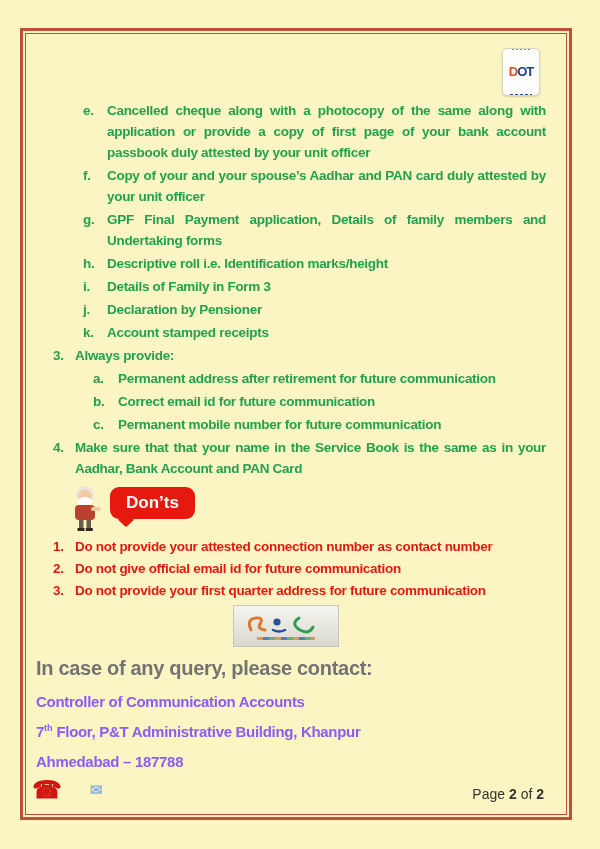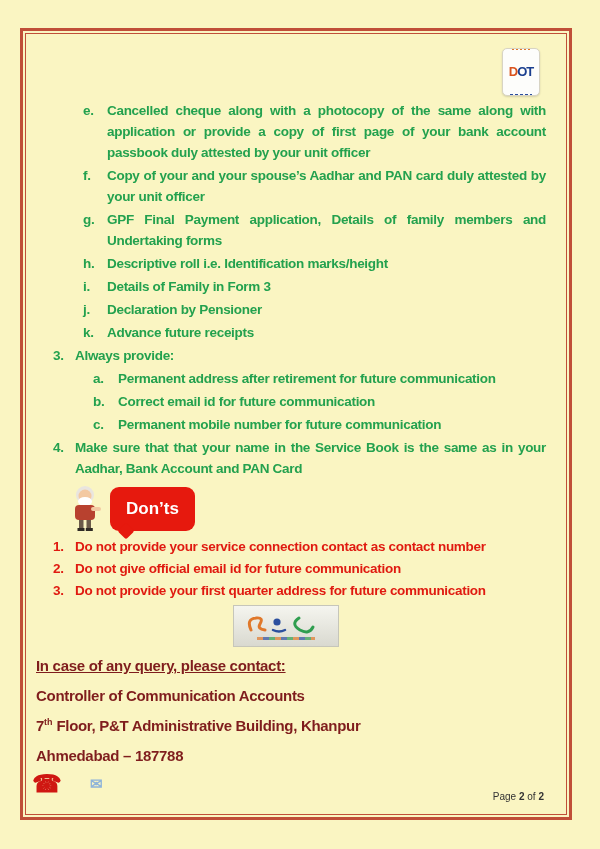--- a/index.html
+++ b/index.html
@@ -46,21 +46,21 @@
   .lvl-sub{margin-left:67px;}
   .lvl-sub .m{flex:0 0 25px;}
   .redtext{color:#e01a10;}
   .green-block{margin-top:6px;}
 
   
   .donts-row{display:flex;align-items:flex-start;margin:6px 0 0 42px;height:48px;}
   .donts-bubble{
     position:relative;margin:2px 0 0 8px;
     background:#e6190e;color:#fff;
-    font-size:17px;line-height:32px;padding:6px 16px;
+    font-size:17px;line-height:32px;padding:0 16px;
     border-radius:9px;letter-spacing:0;
   }
   .donts-tail{
     position:absolute;left:10px;bottom:-6px;width:12px;height:12px;
     background:#e6190e;transform:rotate(45deg);border-radius:2px;
   }
   .red-list{margin-top:4px;}
   .red-list .li{line-height:20px;}
 
   
@@ -68,30 +68,30 @@
   .emblem{
     width:104px;height:40px;border:1px solid #c6c6ba;
     background:linear-gradient(#f5f5ef,#d9d9d0);
     display:flex;flex-direction:column;align-items:center;justify-content:center;gap:2px;
   }
   .emblem-tagline{width:58px;height:3px;
     background:repeating-linear-gradient(90deg,#e0782a 0 6px,#2b4f9e 6px 12px,#2f9e4f 12px 18px);
     opacity:.7;}
 
   
-  .contact-heading{margin:10px 0 0 10px;font-size:15px;color:#7f1d1d;text-decoration:underline;}
-  .blue-line{margin:13px 0 0 10px;font-size:15px;color:#7f1d1d;}
+  .contact-heading{margin:10px 0 0 10px;font-size:20px;color:#737373;}
+  .blue-line{margin:13px 0 0 10px;font-size:15px;color:#8b5cf6;}
   .blue-line sup{font-size:9px;letter-spacing:0;}
   .toll-row{display:flex;align-items:center;margin:8px 0 0 6px;color:#1e76be;font-size:15px;}
   .phone-glyph{font-size:24px;color:#cf1712;line-height:24px;margin-right:6px;letter-spacing:0;}
   .mail-glyph{font-size:15px;color:#8fb4d9;margin:0 8px 0 22px;letter-spacing:0;}
 
   .footer{
     position:absolute;right:22px;bottom:12px;
-    font-size:10px;font-weight:normal;color:#333;letter-spacing:0;
+    font-size:14px;font-weight:normal;color:#333;letter-spacing:0;
   }
   .footer b{font-weight:bold;}
 </style>
 </head>
 <body>
 
 <div class="border-outer">
   <div class="border-inner">
     <div class="content">
 
@@ -123,21 +123,21 @@
         <div class="li green lvl-ek">
           <span class="m">i.</span>
           <span class="t">Details of Family in Form 3</span>
         </div>
         <div class="li green lvl-ek">
           <span class="m">j.</span>
           <span class="t">Declaration by Pensioner</span>
         </div>
         <div class="li green lvl-ek">
           <span class="m">k.</span>
-          <span class="t">Advance future receipts</span>
+          <span class="t">Account stamped receipts</span>
         </div>
 
         <div class="li green lvl-num">
           <span class="m">3.</span>
           <span class="t">Always provide:</span>
         </div>
         <div class="li green lvl-sub">
           <span class="m">a.</span>
           <span class="t">Permanent address after retirement for future communication</span>
         </div>
@@ -169,21 +169,21 @@
         </svg>
         <div class="donts-bubble">
           <span>Don’ts</span>
           <span class="donts-tail"></span>
         </div>
       </div>
 
       <div class="red-list">
         <div class="li redtext lvl-num">
           <span class="m">1.</span>
-          <span class="t">Do not provide your service connection contact as contact number</span>
+          <span class="t">Do not provide your attested connection number as contact number</span>
         </div>
         <div class="li redtext lvl-num">
           <span class="m">2.</span>
           <span class="t">Do not give official email id for future communication</span>
         </div>
         <div class="li redtext lvl-num">
           <span class="m">3.</span>
           <span class="t">Do not provide your first quarter address for future communication</span>
         </div>
       </div>

